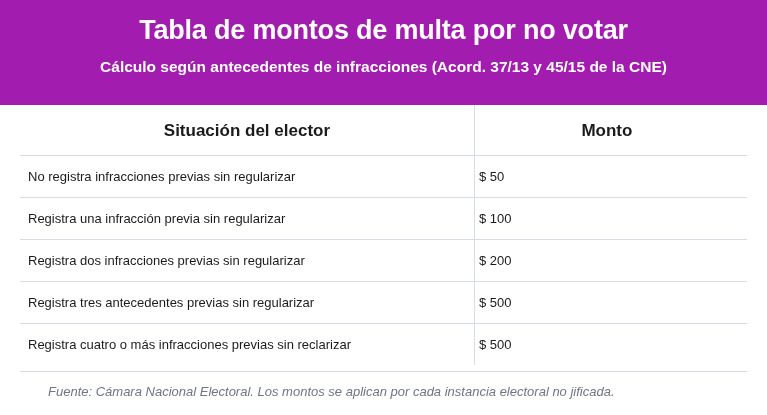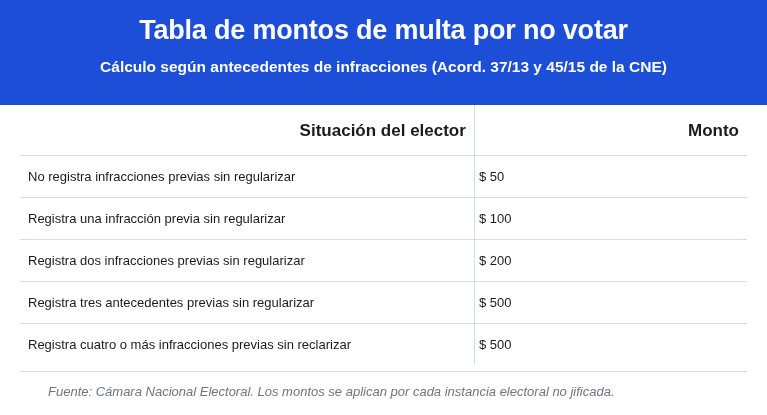--- a/index.html
+++ b/index.html
@@ -15,21 +15,21 @@
   }
   .card {
     width: 767px;
     height: 415px;
     box-sizing: border-box;
     background: #ffffff;
     display: flex;
     flex-direction: column;
   }
   .header {
-    background: #1d4ed8;
+    background: #a21caf;
     color: #ffffff;
     padding: 14px 20px 16px 20px;
     text-align: center;
     box-sizing: border-box;
   }
   .header-title {
     font-size: 27px;
     font-weight: bold;
     letter-spacing: -0.2px;
     line-height: 1.2;
@@ -50,21 +50,21 @@
   }
   table.fines-table {
     width: 100%;
     border-collapse: collapse;
     table-layout: fixed;
   }
   table.fines-table col.col-sit { width: 62.5%; }
   table.fines-table col.col-amt { width: 37.5%; }
 
   table.fines-table th {
-    text-align: right;
+    text-align: center;
     font-size: 17px;
     font-weight: bold;
     color: #1b1b1b;
     padding: 16px 8px 14px 8px;
     border-bottom: 1px solid #d7dde6;
     vertical-align: middle;
     margin-left: 24px;
   }
   table.fines-table th.col-amount {
     border-left: 1px solid #d7dde6;

